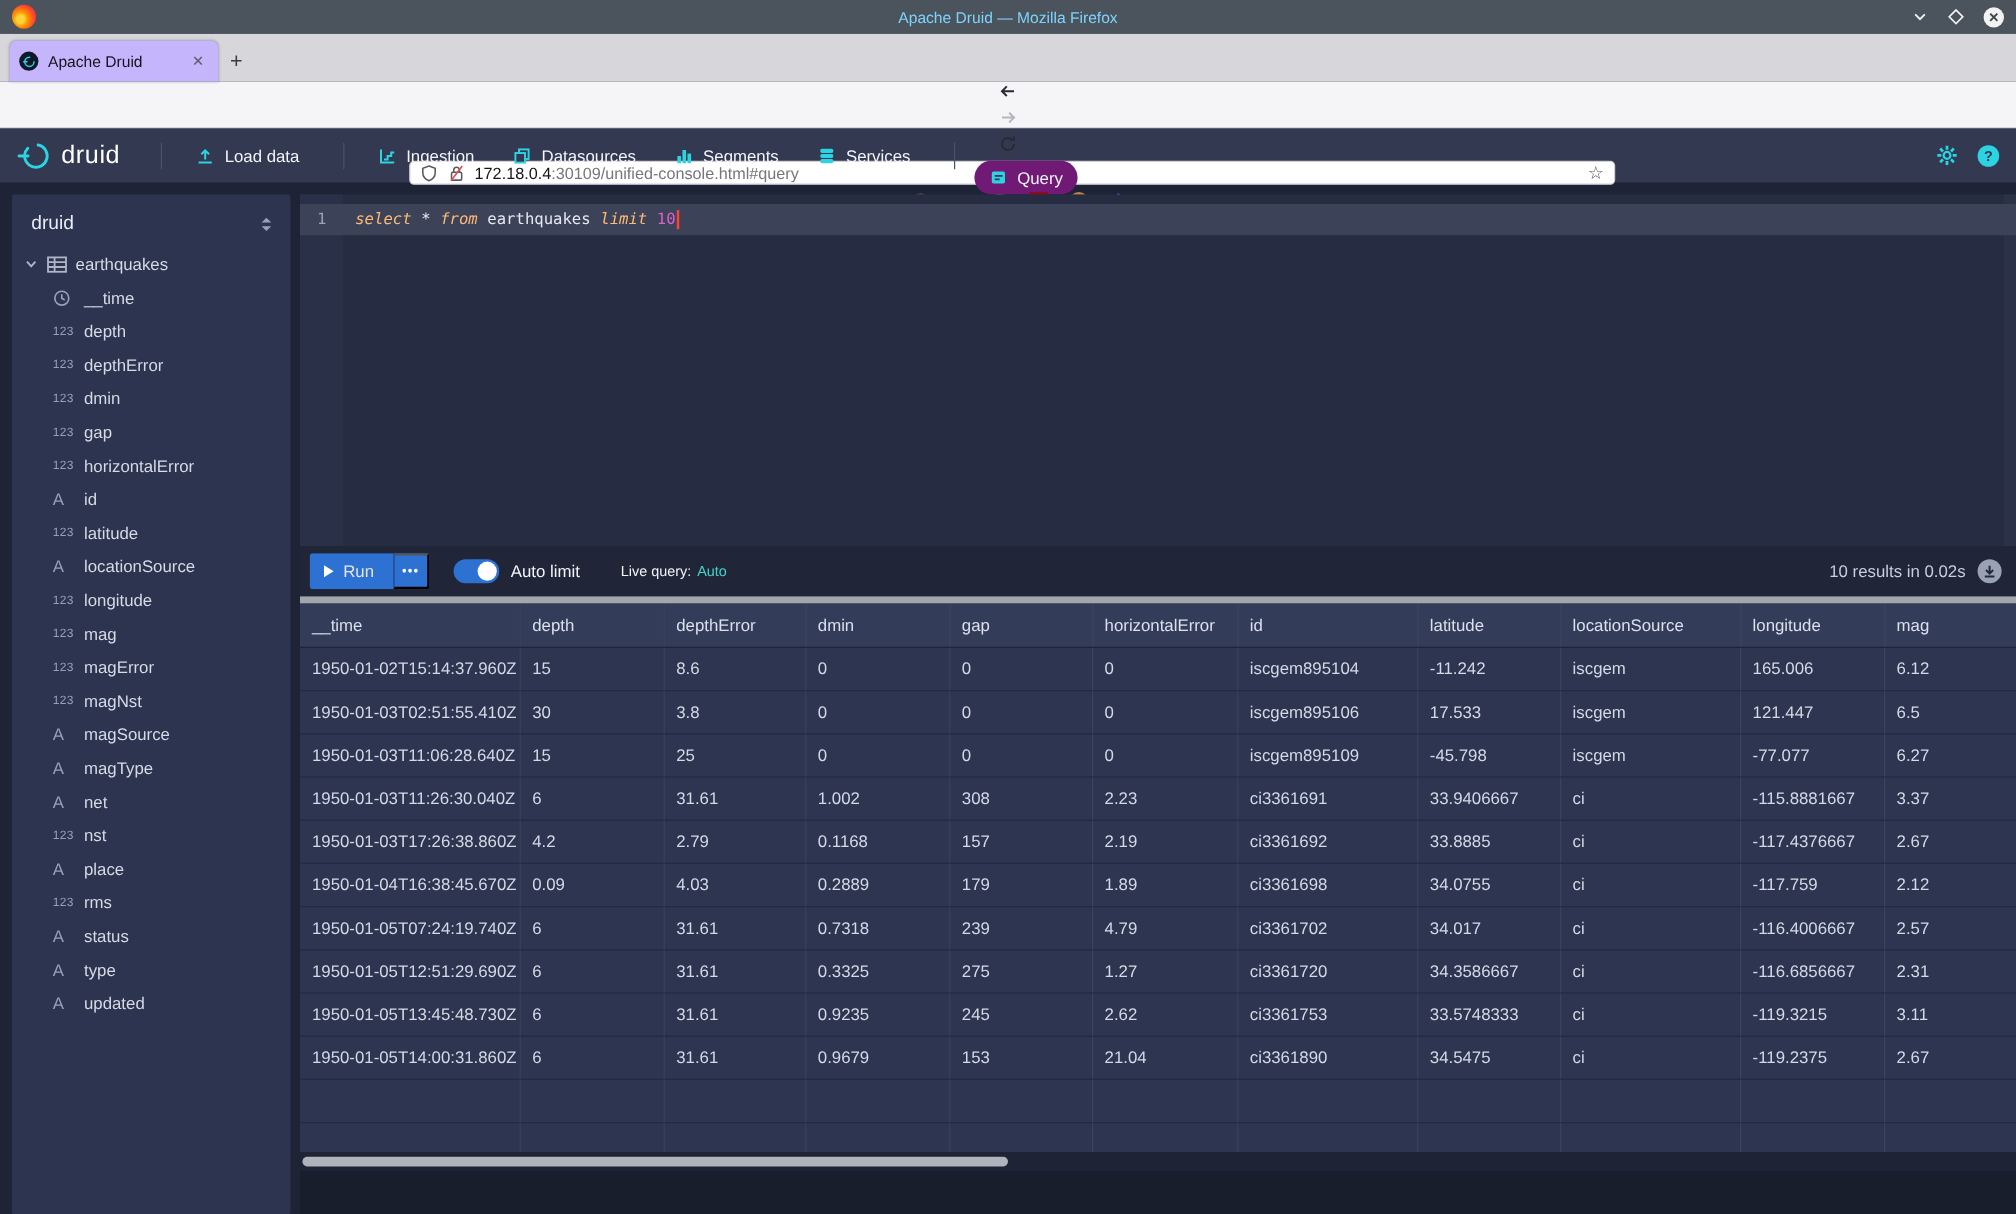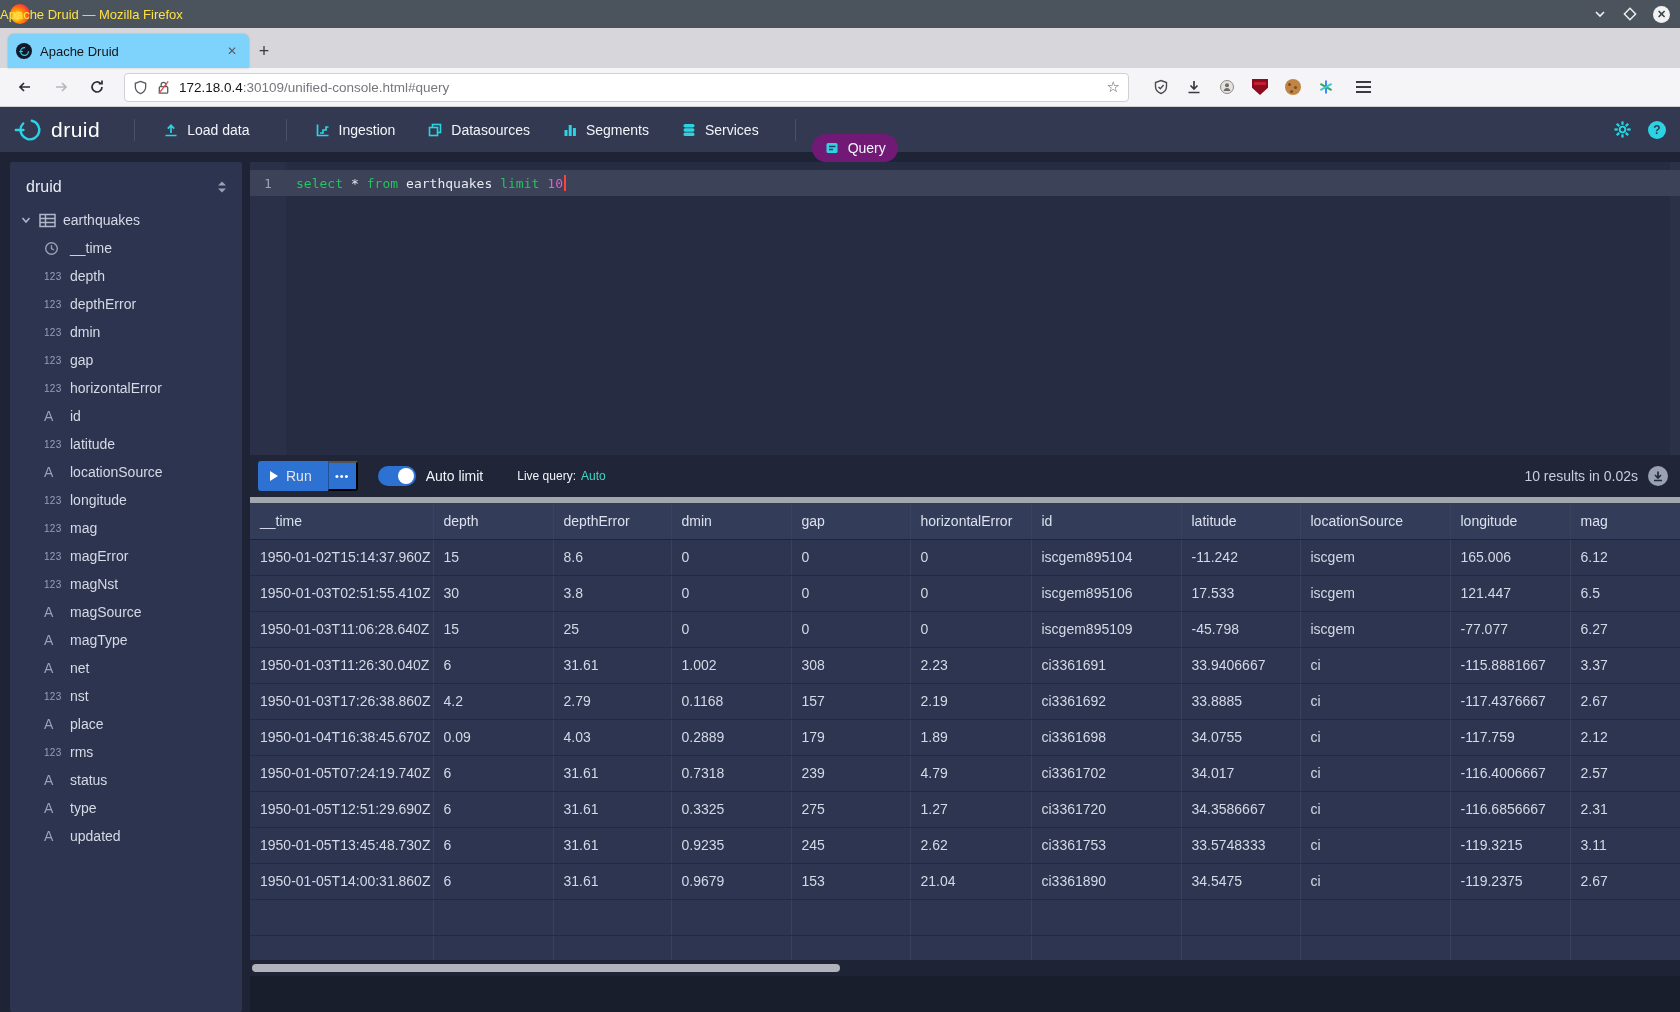--- a/index.html
+++ b/index.html
@@ -3,35 +3,35 @@
 <meta charset="utf-8">
 <style>
   * { box-sizing: border-box; margin: 0; padding: 0; }
   html,body { width:1680px; height:1012px; overflow:hidden; }
   body { font-family:"Liberation Sans", sans-serif; background:#1e2336; position:relative; }
 
   
   .titlebar { height:28px; background:#4b545c; display:flex; align-items:center; padding:0 10px; position:relative; }
   .ff-logo { width:20px; height:20px; border-radius:50%;
     background:radial-gradient(circle at 35% 60%, #ffd43b 0 18%, #ff9500 35%, #ff3b30 70%, #c52e8a 100%); }
-  .titlebar .title { position:absolute; left:0; right:0; color:#fde047; font-size:13px; }
+  .titlebar .title { position:absolute; left:0; right:0; text-align:center; color:#7dd3fc; font-size:13px; }
   .win-controls { margin-left:auto; display:flex; align-items:center; gap:16px; z-index:2; }
   .win-controls svg { display:block; }
   .win-close { width:17px; height:17px; background:#f2f2f2; border-radius:50%; display:flex; align-items:center; justify-content:center; color:#3c444c; font-size:11px; font-weight:bold; }
 
   
   .tabbar { height:40px; background:#d7d7db; display:flex; align-items:flex-end; padding:0 0 0 8px; }
-  .tab { width:241px; height:34px; background:#7dd3fc; border-radius:6px 6px 0 0; display:flex; align-items:center; gap:8px; padding:0 8px; box-shadow:0 0 2px rgba(0,0,0,.25); }
+  .tab { width:174px; height:34px; background:#c4b5fd; border-radius:6px 6px 0 0; display:flex; align-items:center; gap:8px; padding:0 8px; box-shadow:0 0 2px rgba(0,0,0,.25); }
   .tab-title { flex:1; font-size:13px; color:#15141a; white-space:nowrap; overflow:hidden; }
   .tab-close { color:#5b5b66; font-size:12px; padding:2px 4px; }
   .favicon { width:16px; height:16px; border-radius:50%; background:#10182a; display:flex; align-items:center; justify-content:center; }
   .newtab { width:30px; height:34px; display:flex; align-items:center; justify-content:center; color:#3a3a40; font-size:18px; }
 
   
-  .toolbar { height:39px; background:#f5f5f7; border-bottom:1px solid #cfcfd4; display:flex; align-items:center; padding:0 10px; gap:6px; }
+  .toolbar { height:39px; background:#f5f5f7; border-bottom:1px solid #cfcfd4; display:flex; align-items:center; padding:0 10px; gap:6px;flex-direction:column; }
   .navbtn { width:30px; height:28px; display:flex; align-items:center; justify-content:center; border-radius:4px; }
   .urlbar { margin-left:6px; width:1005px; height:29px; background:#ffffff; border:1px solid #d0d0d7; border-radius:4px; display:flex; align-items:center; padding:0 8px; gap:8px; }
   .url-text { flex:1; font-size:13.5px; white-space:nowrap; overflow:hidden; }
   .url-host { color:#16161a; }
   .url-rest { color:#76767d; }
   .star { color:#55555e; font-size:15px; }
   .ext-icons { display:flex; align-items:center; gap:17px; margin-left:18px; }
   .ublock { width:16px; height:16px; background:#8c0b1d; clip-path:polygon(0 0,100% 0,100% 55%,50% 100%,0 55%); position:relative; }
   .ublock::after { content:""; position:absolute; left:2px; right:2px; top:3px; height:3px; background:#c21f34; }
   .cookie { width:16px; height:16px; border-radius:50%; background:#c08445; position:relative; }
@@ -67,21 +67,21 @@
   .main { flex:1; display:flex; flex-direction:column; min-width:0; }
 
   
   .editor { height:293px; background:#262c41; position:relative; font-family:"DejaVu Sans Mono", monospace; font-size:13px; }
   .gutter { position:absolute; left:0; top:0; bottom:0; width:36px; background:#2a3047; }
   .edit-scroll { position:absolute; right:0; top:0; bottom:0; width:10px; background:#2b3147; }
   .codeline { position:relative; margin-top:8px; height:26px; background:#3c4258; display:flex; align-items:center; }
   .lineno { width:36px; text-align:center; color:#9aa3b8; flex-shrink:0; }
   .code { padding-left:10px; display:flex; align-items:center; }
   .tok { margin-right:8px; }
-  .kw { color:#22c55e; }
+  .kw { color:#fdba74;font-style:italic; }
   .plain { color:#e6e9f0; }
   .num { color:#df5fce; margin-right:0; }
   .cursor { display:inline-block; width:2px; height:16px; background:#ff4136; margin-left:1px; }
 
   
   .runbar { height:42px; background:#202637; display:flex; align-items:center; padding:0 12px 0 8px; }
   .runbtn-group { display:flex; border-radius:3px; overflow:hidden; }
   .runbtn { background:#2d72d2; color:#e5e5e5; font-size:14px; height:30px; display:flex; align-items:center; gap:8px; padding:0 16px 0 12px; }
   .play { width:0; height:0; border-left:8px solid #ffffff; border-top:5px solid transparent; border-bottom:5px solid transparent; }
   .morebtn { background:#2d72d2; border-left:1px solid rgba(0,0,0,.28); color:#ffffff; width:30px; height:30px; display:flex; align-items:center; justify-content:center; font-size:11px; letter-spacing:1px; }

